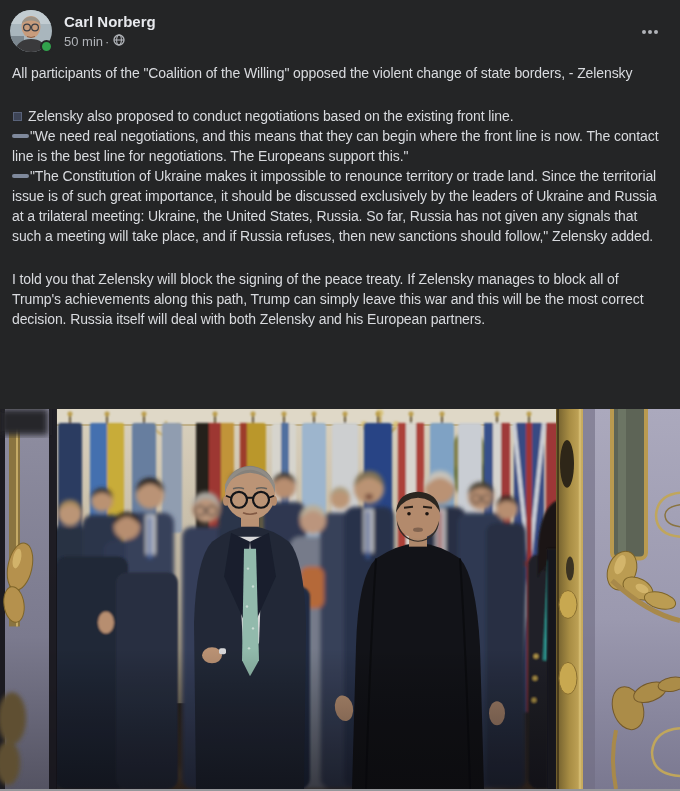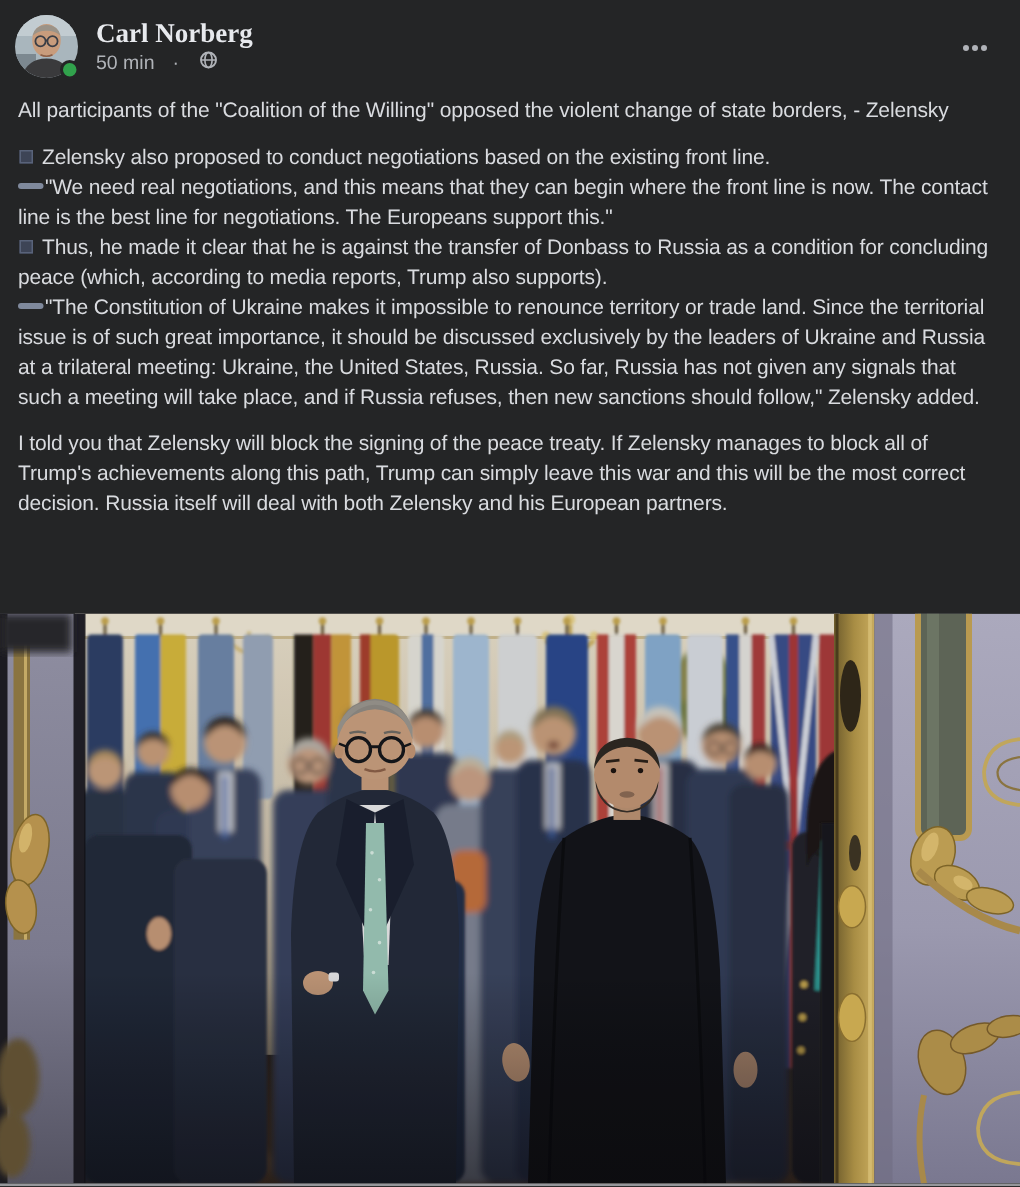--- a/index.html
+++ b/index.html
@@ -7,32 +7,32 @@
     position:relative;width:680px;height:791px;background:#242526;
     font-family:"Liberation Sans","DejaVu Sans",sans-serif;overflow:hidden;
     color:#dfe1e5;
   }
   
   .hdr{position:absolute;top:0;left:0;right:0;height:62px;}
   .avatar-wrap{position:absolute;left:10px;top:10px;width:42px;height:42px;}
   .avatar{width:42px;height:42px;border-radius:50%;overflow:hidden;display:block;}
   .online-dot{position:absolute;right:-1px;bottom:-1px;width:13px;height:13px;border-radius:50%;
     background:#31a24c;border:2px solid #242526;box-sizing:border-box;}
-  .hdr-name{position:absolute;left:64px;top:13px;font-size:18px;font-weight:700;color:#e7e9ed;line-height:18px;font-family:Liberation Serif, serif;}
-  .hdr-sub{position:absolute;left:64px;top:33px;font-size:13px;color:#b0b3b8;display:flex;align-items:flex-end;gap:12px;line-height:18px;}
+  .hdr-name{position:absolute;left:64px;top:13px;font-size:15px;font-weight:700;color:#e7e9ed;line-height:18px;}
+  .hdr-sub{position:absolute;left:64px;top:33px;font-size:13px;color:#b0b3b8;display:flex;align-items:flex-end;gap:2px;line-height:18px;}
   .globe{display:inline-block;margin-left:2px;}
   .menu-btn{position:absolute;right:14px;top:20px;width:32px;height:24px;display:flex;align-items:center;justify-content:center;
     background:none;border:none;cursor:pointer;padding:0;}
   
   .post-text{
     position:absolute;top:63px;left:0;right:0;padding:0 12px;
     font-size:14px;letter-spacing:-0.1px;line-height:20px;color:#d9dbdf;
     max-height:344px;overflow:hidden;
   }
-  .post-block + .post-block{margin-top:11px;}
+  .post-block + .post-block{margin-top:23px;}
   .post-line{min-height:20px;}
   .pt-icon{display:inline-block;vertical-align:middle;}
   .pt-icon.square-bullet{width:7px;height:7px;background:#3d4456;border:1px solid #59637a;margin:0 6px 2px 1px;}
   .pt-icon.dash-bullet{width:17px;height:4px;border-radius:2px;background:#7f899c;margin:0 1px 3px 0;}
   .pt-icon.indent-space{width:5px;}
   
   .photo{position:absolute;top:409px;left:0;width:680px;height:380px;overflow:hidden;cursor:pointer;}
   .photo svg{display:block;}
   .bottom-strip{position:absolute;left:0;bottom:0;width:680px;height:2px;background:#96979b;}
 </style>
@@ -81,21 +81,20 @@
     </button>
   </div>
 
   <div class="post-text">
       <div class="post-block">
         <div class="post-line"><span>All participants of the "Coalition of the Willing" opposed the violent change of state borders, - Zelensky</span></div>
       </div>
       <div class="post-block">
         <div class="post-line"><span class="pt-icon square-bullet"></span><span>Zelensky also proposed to conduct negotiations based on the existing front line.</span></div>
         <div class="post-line"><span class="pt-icon dash-bullet"></span><span>"We need real negotiations, and this means that they can begin where the front line is now. The contact line is the best line for negotiations. The Europeans support this."</span></div>
-        <div class="post-line"><span class="pt-icon square-bullet"></span><span>Thus, he made it clear that he is against the transfer of Donbass to Russia as a condition for concluding peace (which, according to media reports, Trump also supports).</span></div>
         <div class="post-line"><span class="pt-icon dash-bullet"></span><span>"The Constitution of Ukraine makes it impossible to renounce territory or trade land. Since the territorial issue is of such great importance, it should be discussed exclusively by the leaders of Ukraine and Russia at a trilateral meeting: Ukraine, the United States, Russia. So far, Russia has not given any signals that such a meeting will take place, and if Russia refuses, then new sanctions should follow," Zelensky added.</span></div>
       </div>
       <div class="post-block">
         <div class="post-line"><span>I told you that Zelensky will block the signing of the peace treaty. If Zelensky manages to block all of Trump's achievements along this path, Trump can simply leave this war and this will be the most correct decision. Russia itself will deal with both Zelensky and his European partners.</span></div>
       </div>
     </div>
 
   <div class="photo">
     <svg width="680" height="380" viewBox="0 0 680 381" preserveAspectRatio="none">
       <defs>

